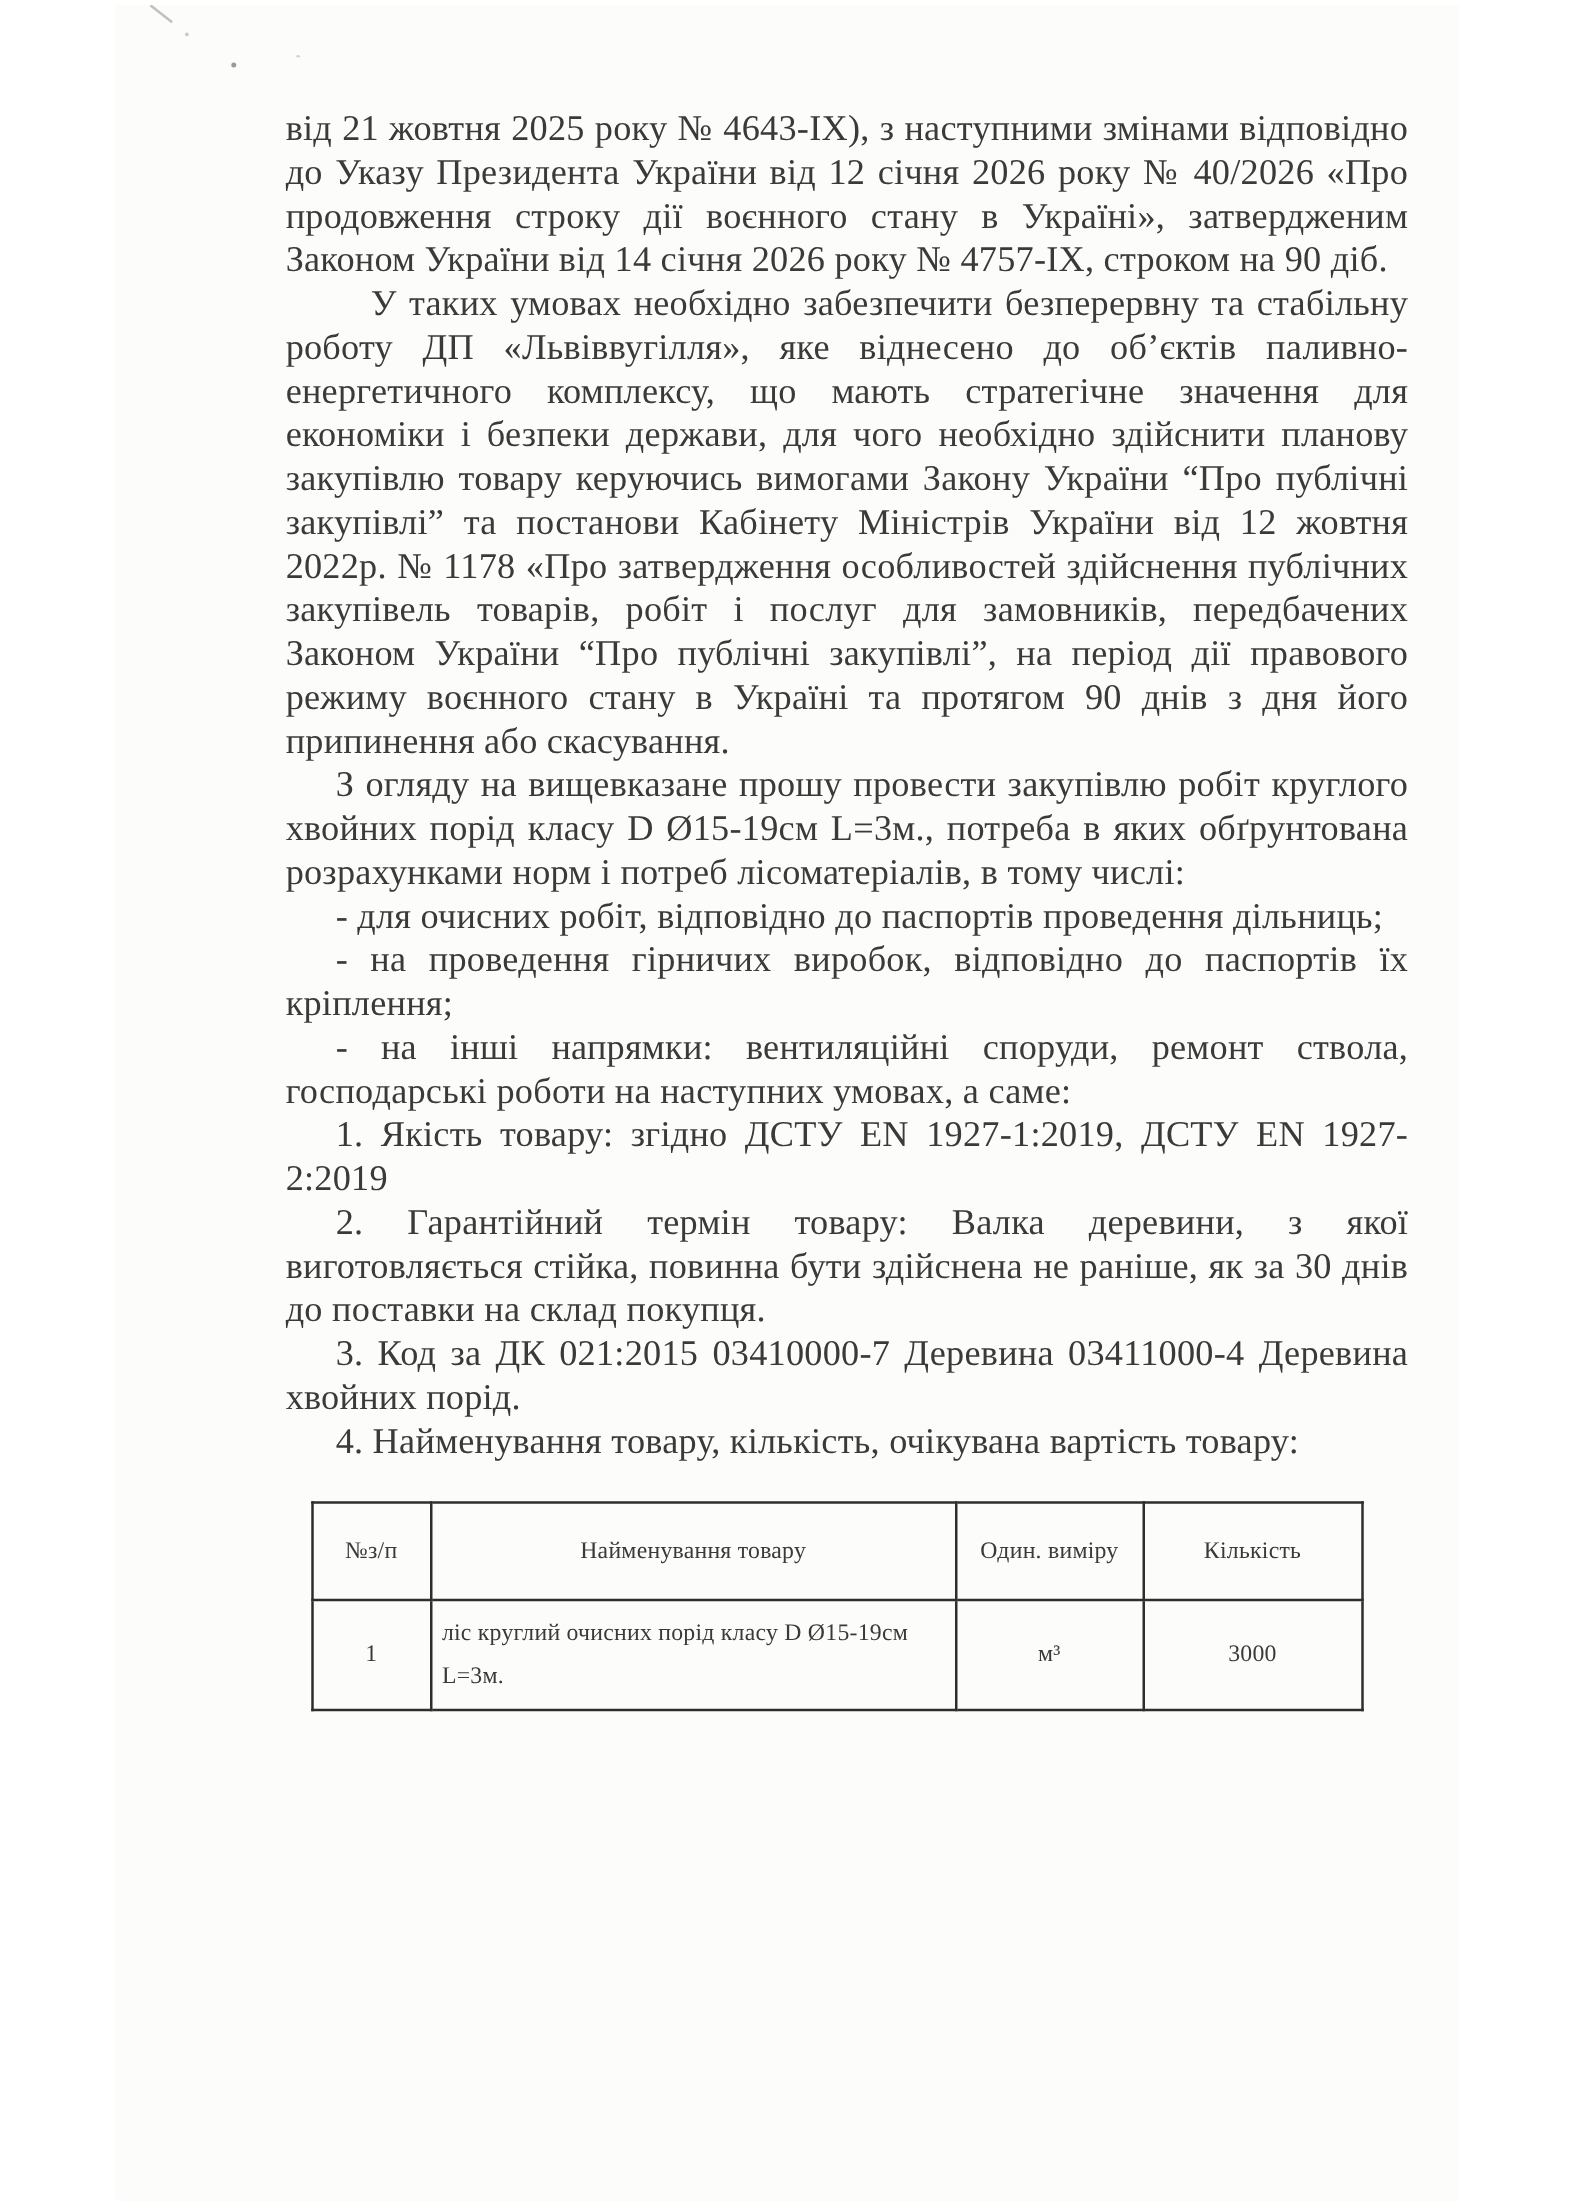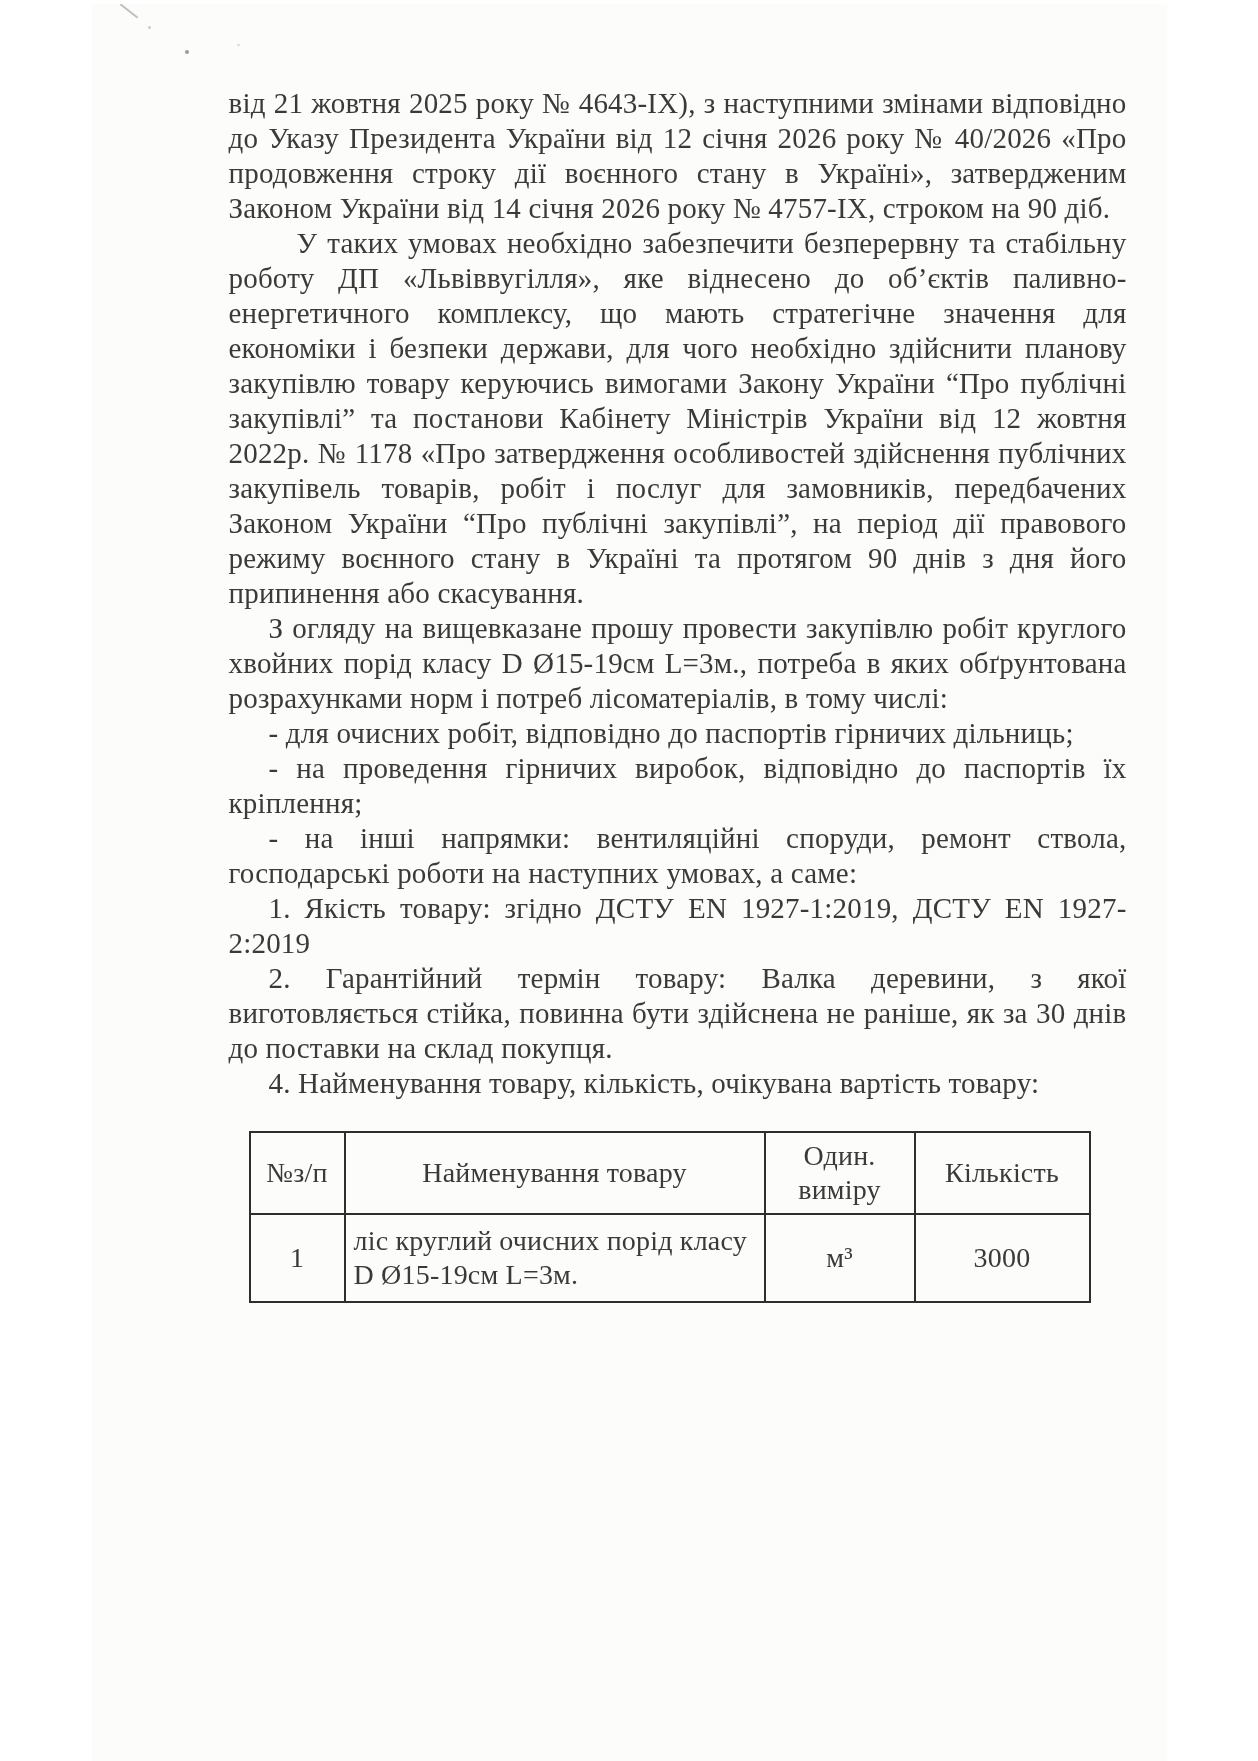--- a/index.html
+++ b/index.html
@@ -27,21 +27,21 @@
   .indent-0  { text-indent:0; }
   .indent-lg { text-indent:68px; }
   .indent-md { text-indent:40px; }
 
   table.goods-table {
     border-collapse:collapse;
     table-layout:fixed;
     width:840px;
     margin:30px 0 0 20px;
     text-align:center;
-    font-size:28px;
+    font-size:19px;
     line-height:34px;
     color:#3a3a3a;
   }
   table.goods-table th, table.goods-table td {
     border:2px solid #2e2e2e;
     font-weight:normal;
     padding:6px 8px;
     vertical-align:middle;
   }
   table.goods-table th { height:64px; }
@@ -86,26 +86,27 @@
   <span class="speck" style="left:56px;top:22px;width:3px;height:3px;opacity:.5;"></span>
   <span class="speck" style="left:145px;top:40px;width:3px;height:2px;opacity:.4;"></span>
   <span class="scan-edge-line"></span>
 
   <div class="content">
 
     <p class="para indent-0">від 21 жовтня 2025 року № 4643-IX), з наступними змінами відповідно до Указу Президента України від 12 січня 2026 року № 40/2026 «Про продовження строку дії воєнного стану в Україні», затвердженим Законом України від 14 січня 2026 року № 4757-IX, строком на 90 діб.</p>
     <p class="para indent-lg">У таких умовах необхідно забезпечити безперервну та стабільну роботу ДП «Львіввугілля», яке віднесено до об’єктів паливно-енергетичного комплексу, що мають стратегічне значення для економіки і безпеки держави, для чого необхідно здійснити планову закупівлю товару керуючись вимогами Закону України “Про публічні закупівлі” та постанови Кабінету Міністрів України від 12 жовтня 2022р. № 1178 «Про затвердження особливостей здійснення публічних закупівель товарів, робіт і послуг для замовників, передбачених Законом України “Про публічні закупівлі”, на період дії правового режиму воєнного стану в Україні та протягом 90 днів з дня його припинення або скасування.</p>
     <p class="para indent-md">З огляду на вищевказане прошу провести закупівлю робіт круглого хвойних порід класу D Ø15-19см L=3м., потреба в яких обґрунтована розрахунками норм і потреб лісоматеріалів, в тому числі:</p>
 
-    <p class="para indent-md">- для очисних робіт, відповідно до паспортів гірничих дільниць;</p>
+    <p class="para indent-md">- для очисних робіт, відповідно до паспортів проведення дільниць;</p>
     <p class="para indent-md">- на проведення гірничих виробок, відповідно до паспортів їх кріплення;</p>
     <p class="para indent-md">- на інші напрямки: вентиляційні споруди, ремонт ствола, господарські роботи на наступних умовах, а саме:</p>
 
     <p class="para indent-md">1. Якість товару: згідно ДСТУ EN 1927-1:2019, ДСТУ EN 1927-2:2019</p>
     <p class="para indent-md">2. Гарантійний термін товару: Валка деревини, з якої виготовляється стійка, повинна бути здійснена не раніше, як за 30 днів до поставки на склад покупця.</p>
+    <p class="para indent-md">3. Код за ДК 021:2015 03410000-7 Деревина 03411000-4 Деревина хвойних порід.</p>
     <p class="para indent-md">4. Найменування товару, кількість, очікувана вартість товару:</p>
 
     <table class="goods-table">
       <colgroup>
         <col class="col-num">
           <col class="col-name">
           <col class="col-unit">
           <col class="col-qty">
       </colgroup>
       <thead>

